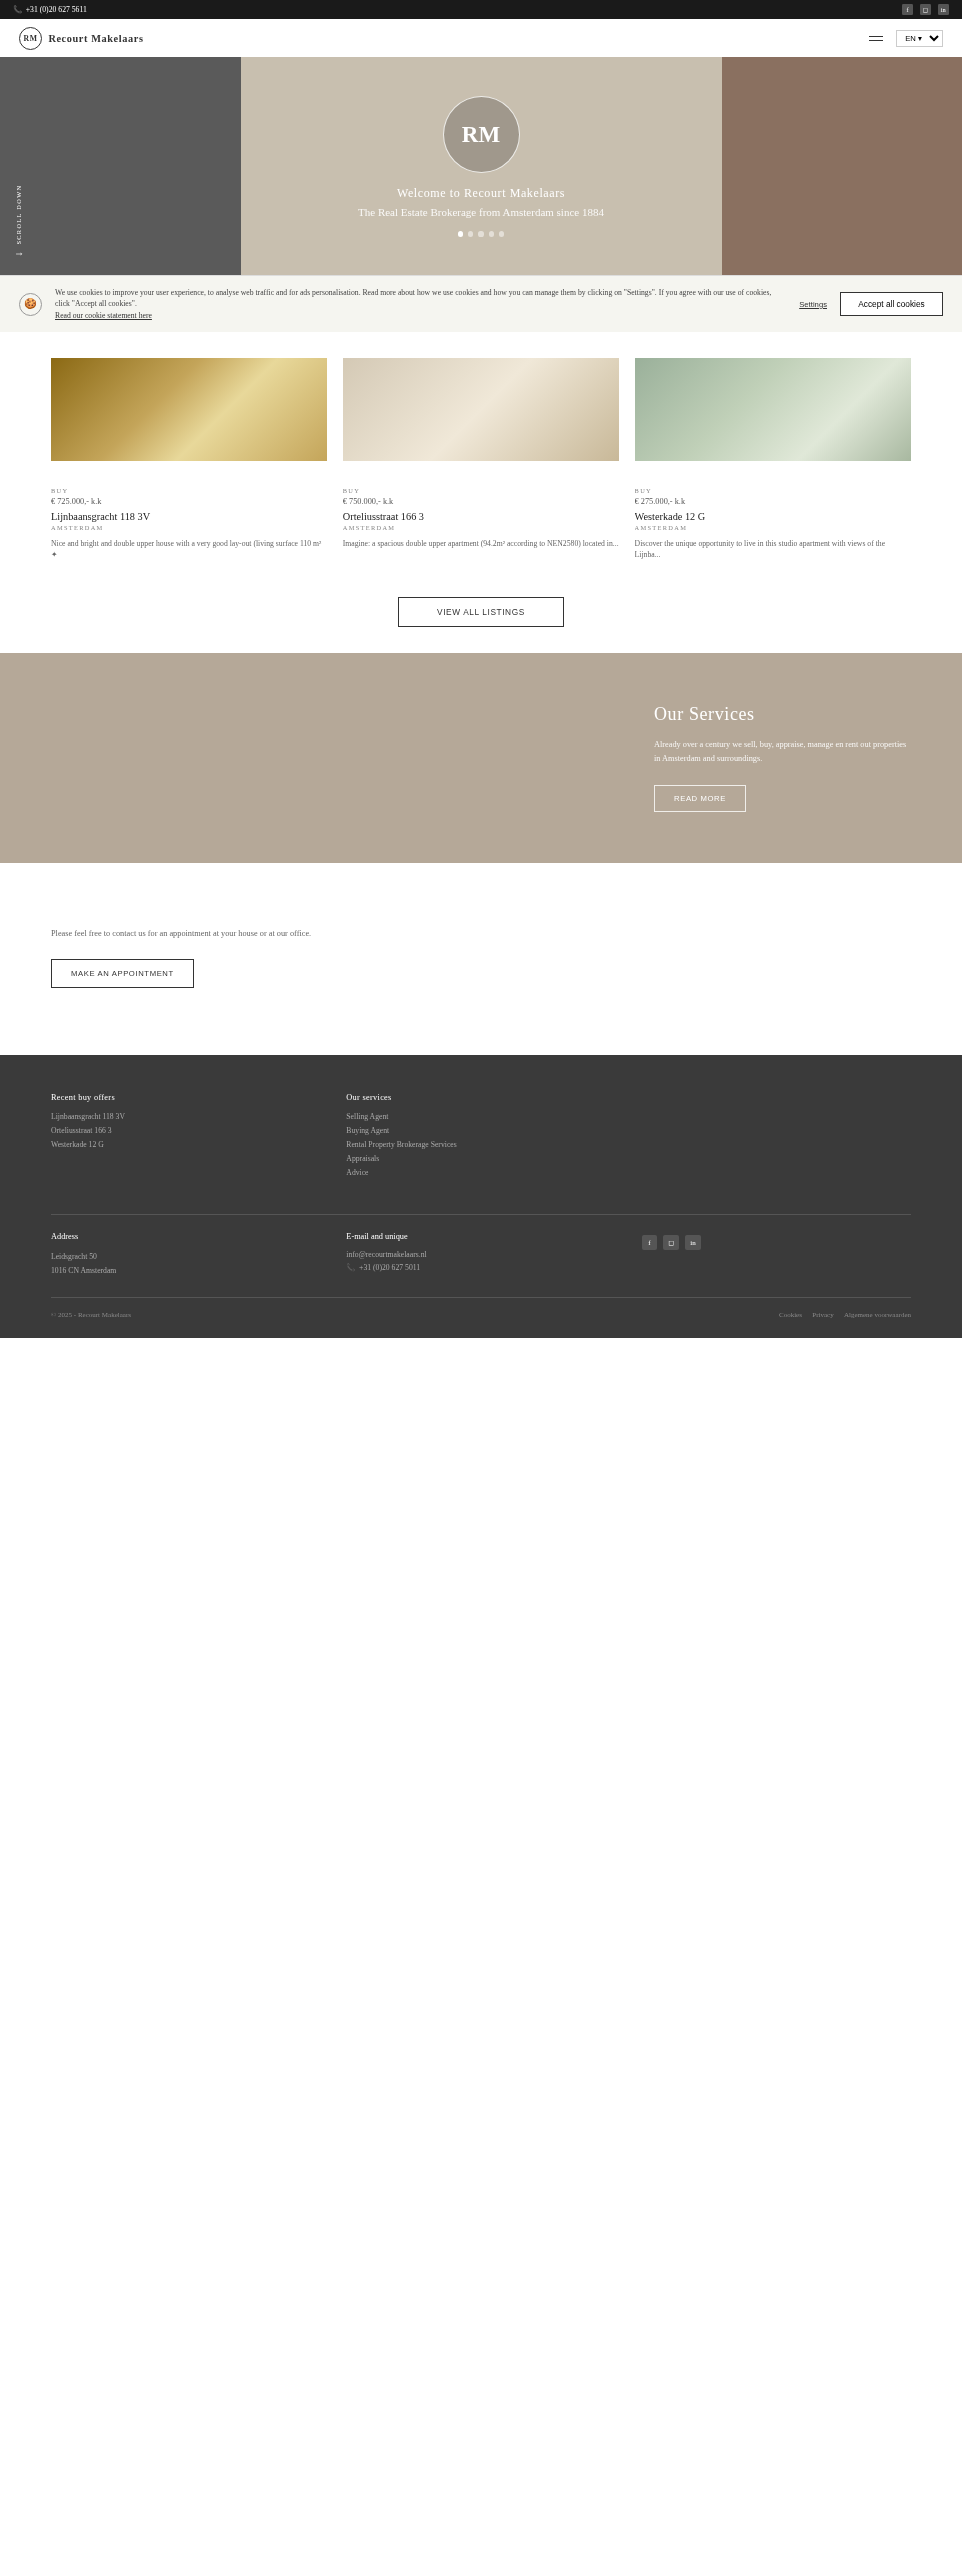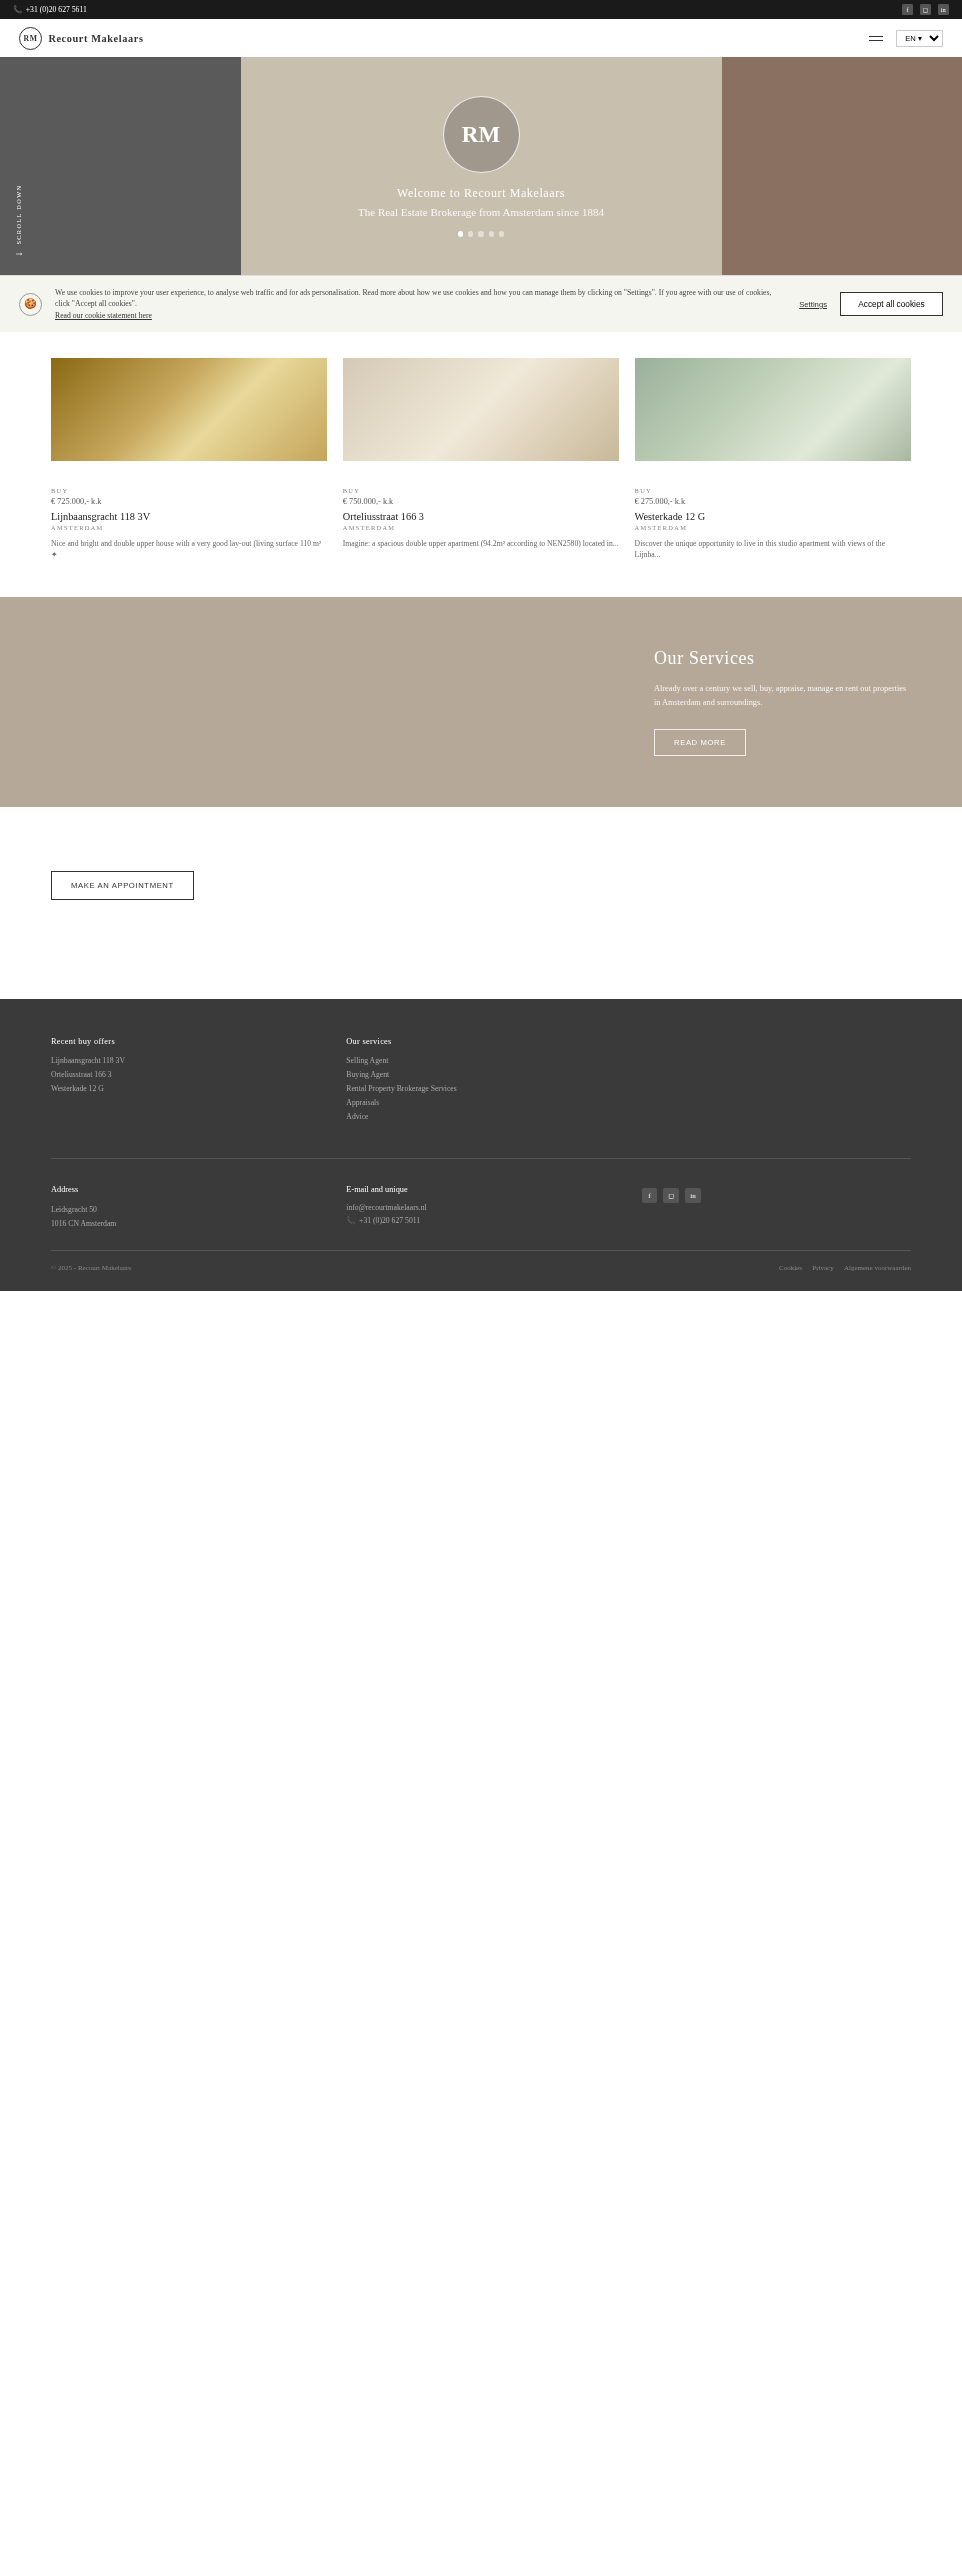--- a/index.html
+++ b/index.html
@@ -193,21 +193,21 @@
       font-size: 8.3px; color: #fff; margin-bottom: 10.3px; font-weight: normal;
       letter-spacing: 0.3px;
     }
     .footer-link { font-size: 7.7px; color: #aaa; display: block; margin-bottom: 5.1px; text-decoration: none; }
 
     .footer-bottom-grid {
       display: grid;
       grid-template-columns: repeat(3, 1fr);
       gap: 26px;
       border-top: 0.6px solid #555;
-      padding-top: 26px;
+      padding-top: 17px;
       margin-bottom: 19px;
     }
     .footer-address-title, .footer-email-title { font-size: 8.3px; color: #fff; margin-bottom: 9px; }
     .footer-address-text { font-size: 7.7px; color: #aaa; line-height: 1.8; }
     .footer-email-text { font-size: 7.7px; color: #aaa; }
     .footer-social { display: flex; gap: 6.4px; margin-top: 2.6px; }
     .footer-social-icon {
       width: 15.4px; height: 15.4px; background: #555; border-radius: 1.9px;
       display: inline-flex; align-items: center; justify-content: center;
       font-size: 7px; color: #fff; cursor: pointer;
@@ -331,31 +331,35 @@
       <div class="listing-info">
         <div class="listing-category">BUY</div>
         <div class="listing-price">€ 275.000,- k.k</div>
         <div class="listing-title">Westerkade 12 G</div>
         <div class="listing-location">AMSTERDAM</div>
         <div class="listing-desc">Discover the unique opportunity to live in this studio apartment with views of the Lijnba...</div>
       </div>
     </div>
 
   </div>
+  <div class="view-all-btn-wrap">
+    <button class="view-all-btn">VIEW ALL LISTINGS</button>
+  </div>
 </section>
 
 <section class="services-section">
   <div class="services-content">
     <h2 class="services-title">Our Services</h2>
     <p class="services-text">Already over a century we sell, buy, appraise, manage en rent out properties in Amsterdam and surroundings.</p>
     <button class="read-more-btn">READ MORE</button>
   </div>
 </section>
 
 <section class="get-to-know-section">
+  <p class="get-to-know-text">Please feel free to contact us for an appointment at your house or at our office.</p>
   <button class="appointment-btn">MAKE AN APPOINTMENT</button>
 </section>
 
 <footer class="footer">
 
   <div class="footer-grid">
 
     <div class="footer-col">
       <div class="footer-col-title">Recent buy offers</div>
       <a class="footer-link">Lijnbaansgracht 118 3V</a>

